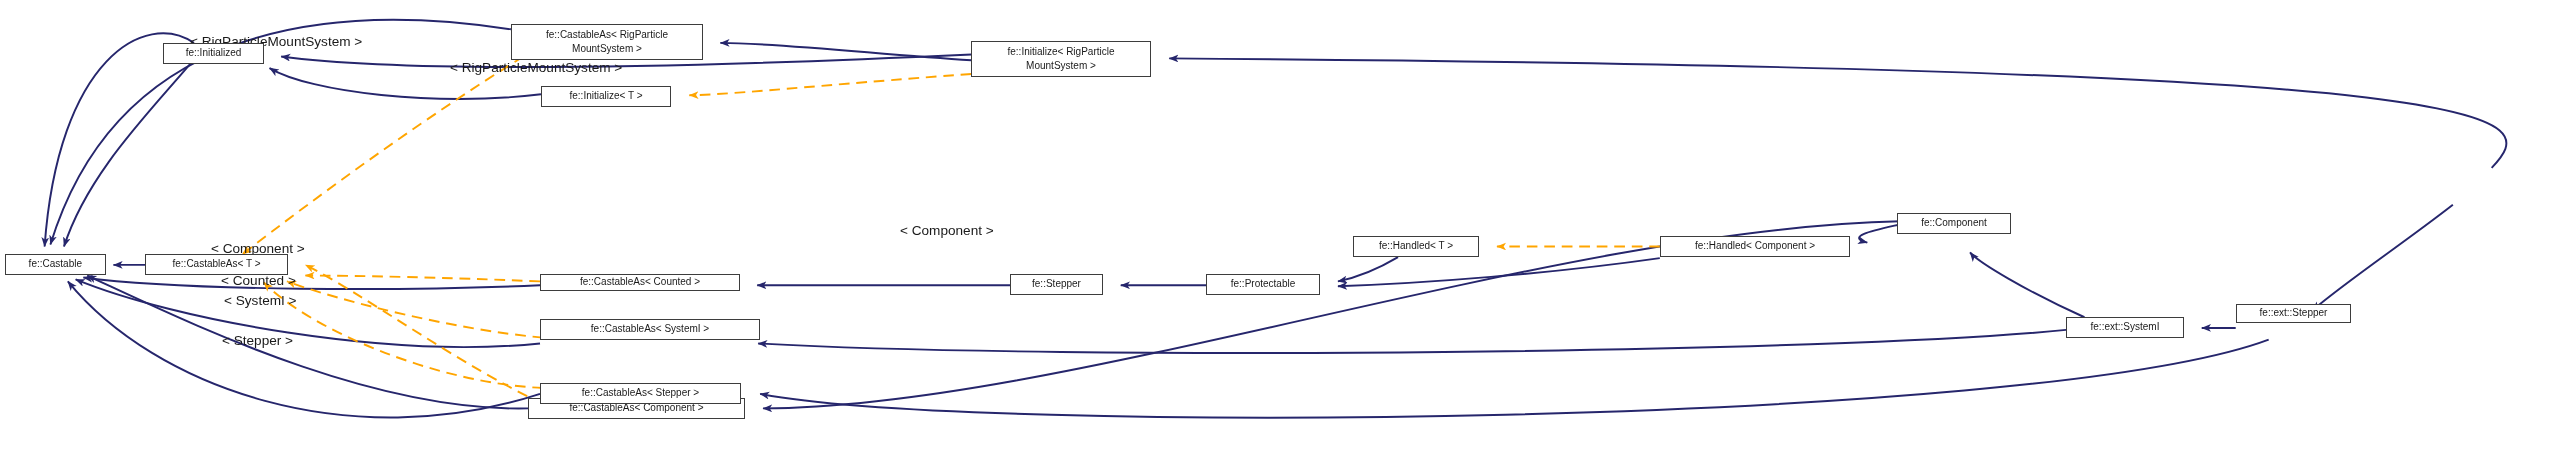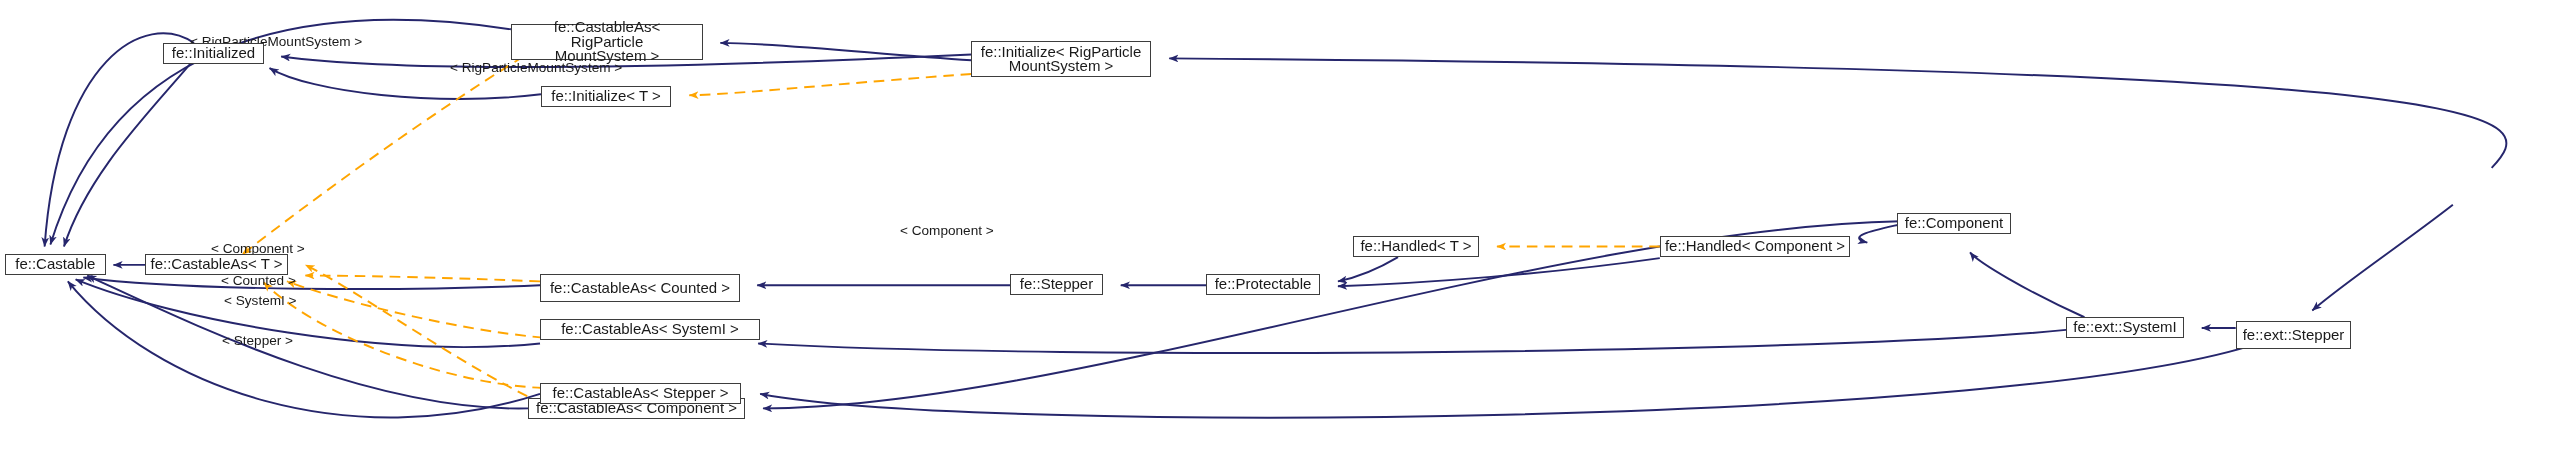--- a/index.html
+++ b/index.html
@@ -22,21 +22,21 @@
     width: 2576px;
     height: 460px;
     pointer-events: none;
   }
   .node {
     position: absolute;
     box-sizing: border-box;
     border: 1px solid #3d3d3d;
     background: #ffffff;
     color: #1a1a1a;
-    font-size: 15px;
+    font-size: 10px;
     line-height: 14.5px;
     display: flex;
     align-items: center;
     justify-content: center;
     text-align: center;
     white-space: pre-line;
     padding: 0 3.9px;
     z-index: 5;
   }
   .node.highlight {
@@ -143,39 +143,39 @@
   <div class="node" style="left:541px; top:86px; width:130px; height:21.3px;">fe::Initialize&lt; T &gt;</div>
 
   <div class="node" style="left:511px; top:24px; width:192px; height:36px;">fe::CastableAs&lt; RigParticle
 MountSystem &gt;</div>
 
   <div class="node" style="left:971px; top:41px; width:180px; height:36px;">fe::Initialize&lt; RigParticle
 MountSystem &gt;</div>
 
   <div class="node" style="left:528px; top:398px; width:217px; height:21.3px;">fe::CastableAs&lt; Component &gt;</div>
 
-  <div class="node" style="left:540px; top:274px; width:200px; height:28px;">fe::CastableAs&lt; Counted &gt;</div>
+  <div class="node" style="left:540px; top:274px; width:200px; height:17px;">fe::CastableAs&lt; Counted &gt;</div>
 
   <div class="node" style="left:540px; top:319px; width:220px; height:21.3px;">fe::CastableAs&lt; SystemI &gt;</div>
 
   <div class="node" style="left:540px; top:383px; width:201px; height:21.3px;">fe::CastableAs&lt; Stepper &gt;</div>
 
   <div class="node" style="left:1010px; top:274px; width:93px; height:21.3px;">fe::Stepper</div>
 
   <div class="node" style="left:1206px; top:274px; width:114px; height:21.3px;">fe::Protectable</div>
 
   <div class="node" style="left:1353px; top:236px; width:126px; height:21.3px;">fe::Handled&lt; T &gt;</div>
 
   <div class="node" style="left:1660px; top:236px; width:190px; height:21.3px;">fe::Handled&lt; Component &gt;</div>
 
   <div class="node" style="left:1897px; top:213px; width:114px; height:21.3px;">fe::Component</div>
 
   <div class="node" style="left:2066px; top:317px; width:118px; height:21.3px;">fe::ext::SystemI</div>
 
-  <div class="node" style="left:2236px; top:321px; width:115px; height:28px;">fe::ext::Stepper</div>
+  <div class="node" style="left:2236px; top:304px; width:115px; height:19px;">fe::ext::Stepper</div>
 
 
   <div class="edge-label" style="left:190px; top:35px;">&lt; RigParticleMountSystem &gt;</div>
 
   <div class="edge-label" style="left:450px; top:61px;">&lt; RigParticleMountSystem &gt;</div>
 
   <div class="edge-label" style="left:211px; top:242px;">&lt; Component &gt;</div>
 
   <div class="edge-label" style="left:221px; top:274px;">&lt; Counted &gt;</div>
 

